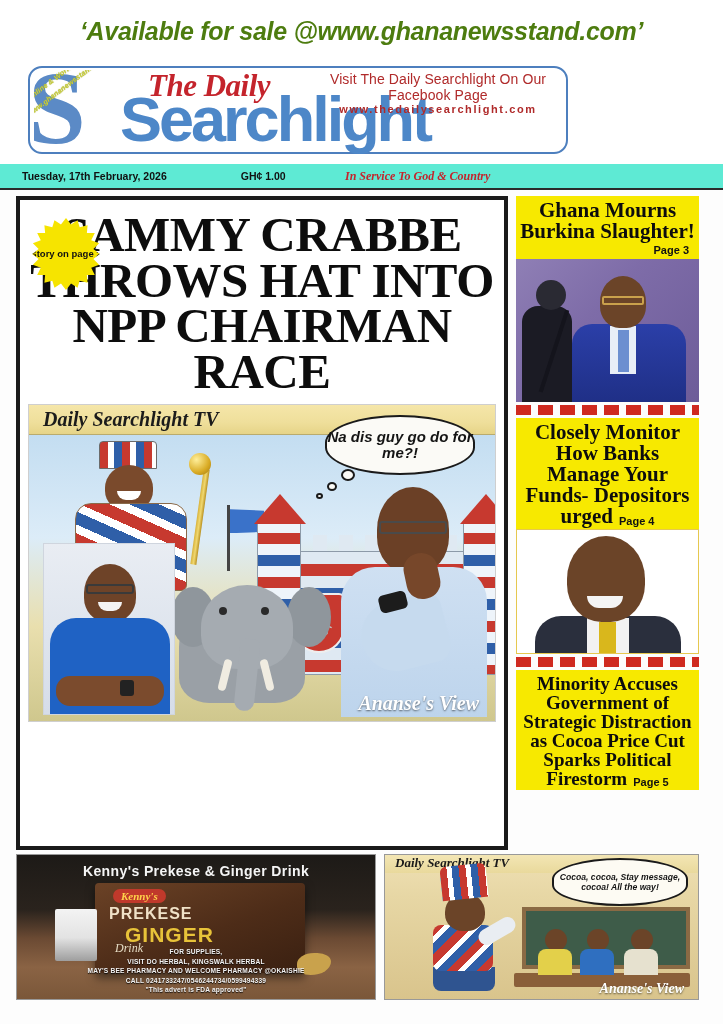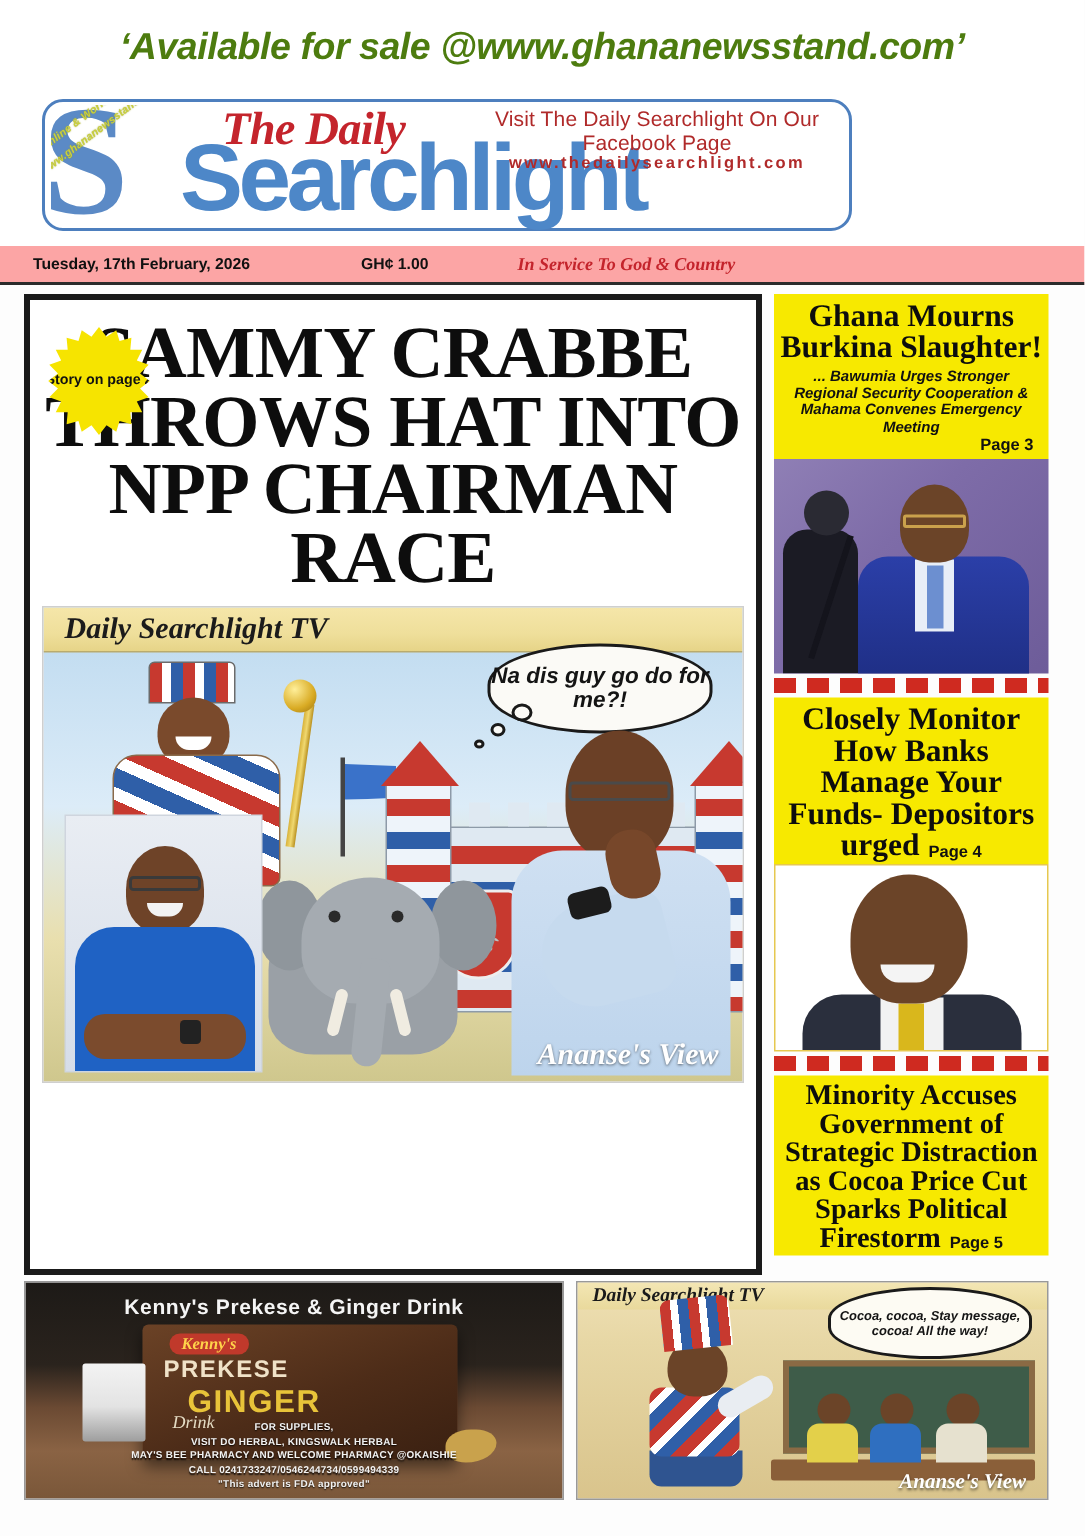--- a/index.html
+++ b/index.html
@@ -114,21 +114,21 @@
     font-family: "Liberation Sans", sans-serif;
   }
 
   
   .datebar {
     width: 723px; height: 26px;
     padding: 0 22px;
     display: flex; align-items: center;
     border-bottom: 2px solid #2b2b2b;
     position: relative;
-    background: #fca5a5;
+    background: #5eead4;
   }
   .date-text { font-size: 10.5px; font-weight: bold; color: #111; }
   .price-text { font-size: 10.5px; font-weight: bold; color: #111; margin-left: 74px; }
   .motto {
     position: absolute; left: 345px;
     font-family: "Liberation Serif", serif;
     font-weight: bold; font-style: italic;
     font-size: 12px; color: #c4242c;
   }
 
@@ -190,21 +190,21 @@
     background: linear-gradient(180deg,#f5e6a9 0%,#efdf9b 60%,#e6d488 100%);
     border-bottom: 1px solid #b9ab6e;
   }
   .tv-band-text {
     position: absolute; left: 14px; top: 3px;
     font-family: "Liberation Serif", serif;
     font-style: italic; font-weight: bold;
     font-size: 20px; color: #1b1b1b;
   }
   .bubble {
-    position: absolute; right: 20px; top: 24px;
+    position: absolute; right: 20px; top: 10px;
     width: 150px; height: 60px;
     background: #fbfaf6; border: 2.5px solid #1a1a1a;
     border-radius: 50%/46%;
     display: flex; align-items: center; justify-content: center;
     z-index: 4;
   }
   .bubble-text {
     font-family: "Liberation Sans", sans-serif;
     font-weight: bold; font-style: italic;
     font-size: 15px; color: #141414; text-align: center; line-height: 1.1;
@@ -693,21 +693,20 @@
       </div>
 
       <div class="ananse">Ananse's View</div>
     </div>
   </div>
 
   <div class="rail">
 
     <div class="rail-block">
       <div class="rail-head rh1">Ghana Mourns Burkina Slaughter!</div>
-      <div class="rail-sub">... Bawumia Urges Stronger Regional Security Cooperation &amp; Mahama Convenes Emergency Meeting</div>
       <div class="rail-page">Page 3</div>
     </div>
 
     <div class="rail-photo photo1">
       <div class="p1-guard">
         <div class="p1-guard-head"></div>
       </div>
       <div class="p1-person">
         <div class="p1-body"></div>
         <div class="p1-shirt"></div>

